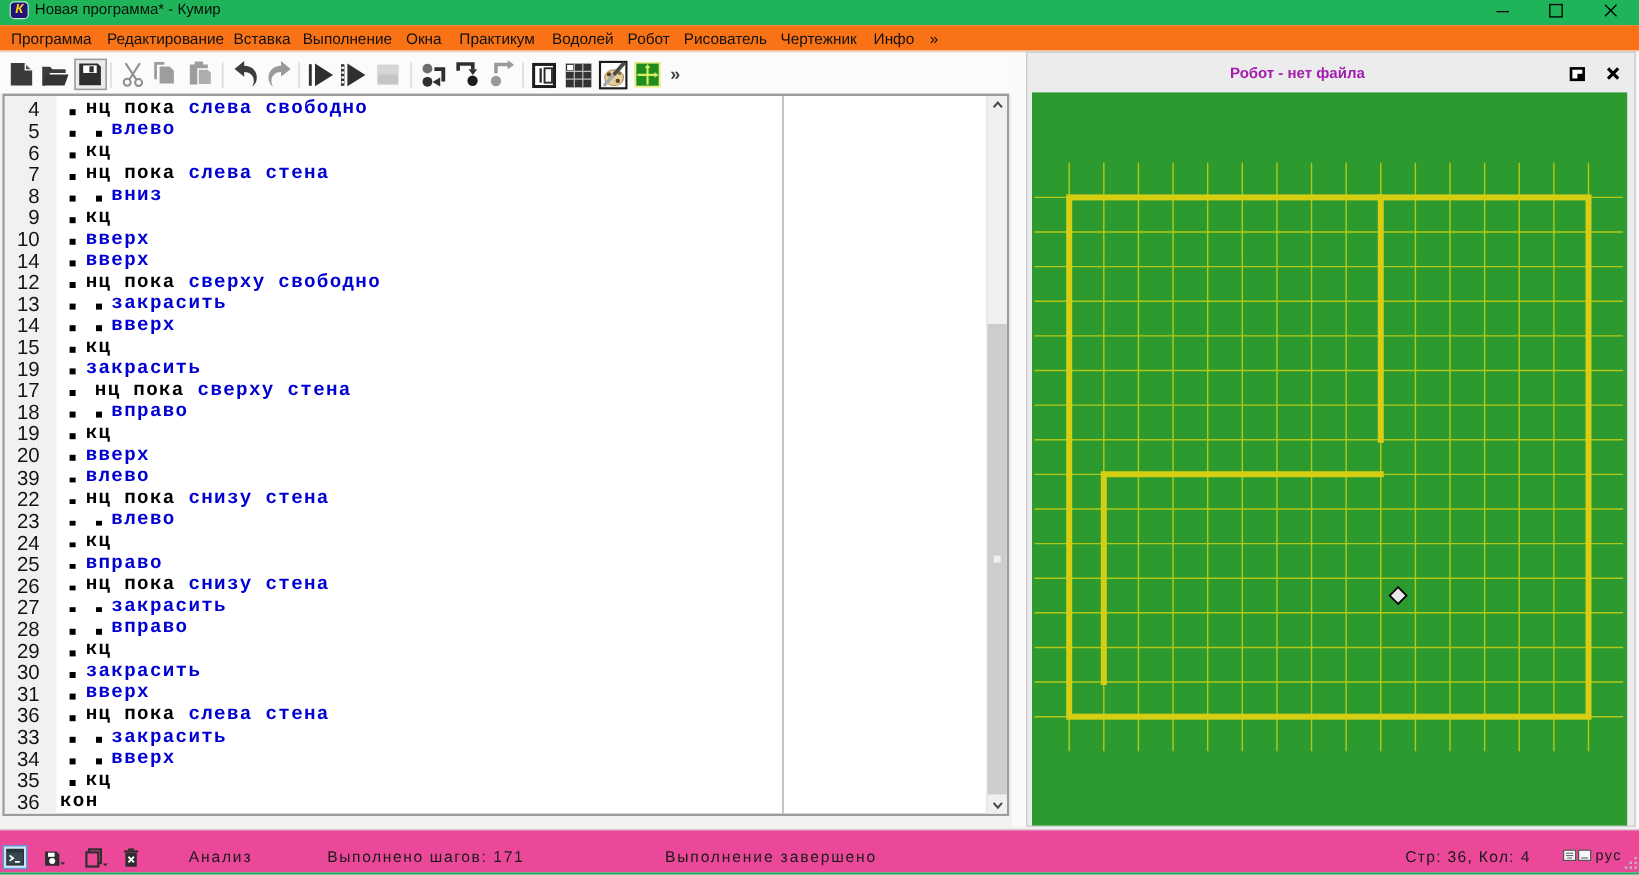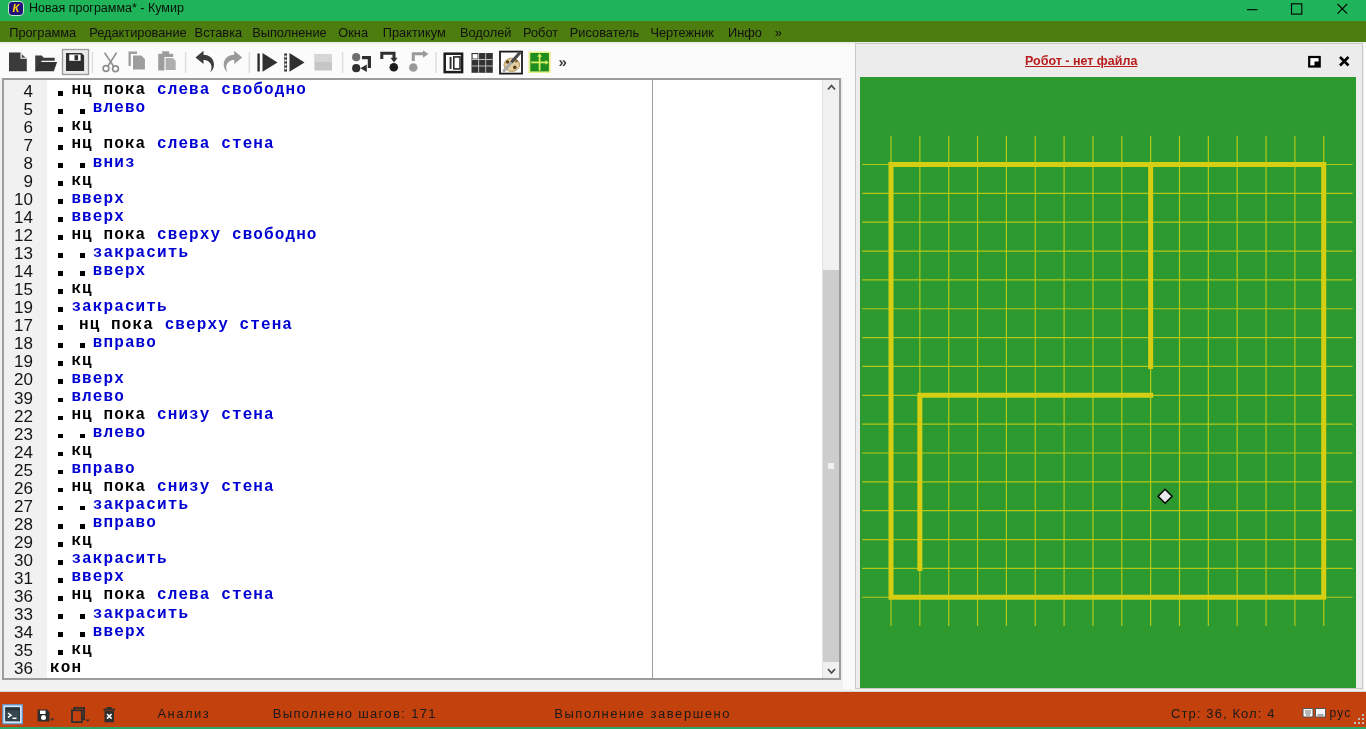--- a/index.html
+++ b/index.html
@@ -2,44 +2,44 @@
 <html><head><meta charset="utf-8">
 <style>
 * { margin:0; padding:0; box-sizing:border-box; }
 html,body { width:1366px; height:729px; overflow:hidden;
   font-family:"Liberation Sans", sans-serif; background:#f1f1f1; position:relative; }
 #titlebar { position:absolute; left:0; top:0; width:100%; height:21px; background:#1fb35a; }
 #kicon { position:absolute; left:8px; top:0.5px; width:16px; height:15px; background:#22127a;
   border:1.5px solid #bfe9cf; border-radius:4px; color:#ffd60a; font-weight:bold; font-style:italic; font-size:11px;
   text-align:center; line-height:12px; }
 #title-text { position:absolute; left:29px; top:0.5px; font-size:12.5px; color:#071207; }
-#menubar { position:absolute; left:0; top:21px; width:100%; height:22px; background:#4d7c0f;
+#menubar { position:absolute; left:0; top:21px; width:100%; height:22px; background:#f97316;
   border-bottom:1px solid #ebebeb; }
 .mi { position:absolute; top:4px; font-size:12.8px; color:#111; }
 #toolbar { position:absolute; left:0; top:44px; width:846px; height:34px; background:#fbfbfb; }
 #editor { position:absolute; left:2px; top:78px; width:838.5px; height:601.5px;
   border:2px solid #9c9c9c; background:#fff; }
 #gutter { position:absolute; left:0; top:0; width:42.6px; height:100%; background:#f1f1f1; }
 .ln { position:absolute; left:0; width:29px; text-align:right; font-size:17px; color:#141414;
   line-height:17px; }
 .cl { position:absolute; font-family:"Liberation Mono", monospace; font-size:16px; font-weight:bold;
   letter-spacing:1.1px; line-height:16px; white-space:pre; }
 .cl .k { color:#000; }
 .cl .b { color:#0000d2; }
 .dot { position:absolute; width:5px; height:4.8px; background:#000; }
 #vsep { position:absolute; left:647.5px; top:0; width:1px; height:100%; background:#9c9c9c; }
 #sbar { position:absolute; right:0; top:0; width:17px; height:100%; background:#f0f0f0; border-left:1.5px solid #e3e3e3; }
 #sthumb { position:absolute; left:0.5px; top:190px; width:16px; height:392px; background:#cdcdcd; }
 #sgrip { position:absolute; left:5px; top:193px; width:6px; height:6px; background:#f0f0f0; }
 #splitter { position:absolute; left:842.5px; top:44px; width:12px; height:645px; background:#fafafa; }
 #panel { position:absolute; left:854.5px; top:43px; width:508.8px; height:646px;
   background:#ececec; border:1px solid #c8c8c8; }
-#ptitle { position:absolute; left:169.5px; top:9.5px; font-size:12.5px; font-weight:bold; color:#b91c1c;text-decoration:underline; }
+#ptitle { position:absolute; left:169.5px; top:9.5px; font-size:12.5px; font-weight:bold; color:#a21caf; }
 #field { position:absolute; left:4.8px; top:33.4px; width:495.9px; height:610.5px; background:#2d9a2f; }
-#statusbar { position:absolute; left:0; top:690.5px; width:100%; height:36px; background:#c2410c;
+#statusbar { position:absolute; left:0; top:690.5px; width:100%; height:36px; background:#ec4899;
   border-top:1px solid #d9d9d9; }
 .st { position:absolute; top:14.5px; font-size:13px; color:#1a1a1a; letter-spacing:0.45px; }
 #teal { position:absolute; left:0; top:726.5px; width:100%; height:2.5px; background:#2aa765; }
 </style></head>
 <body>
 <div id="titlebar">
   <div id="kicon">К</div>
   <div id="title-text">Новая программа* - Кумир</div>
 
 <svg width="120" height="21" viewBox="0 0 120 21" style="position:absolute;right:5px;top:0">

